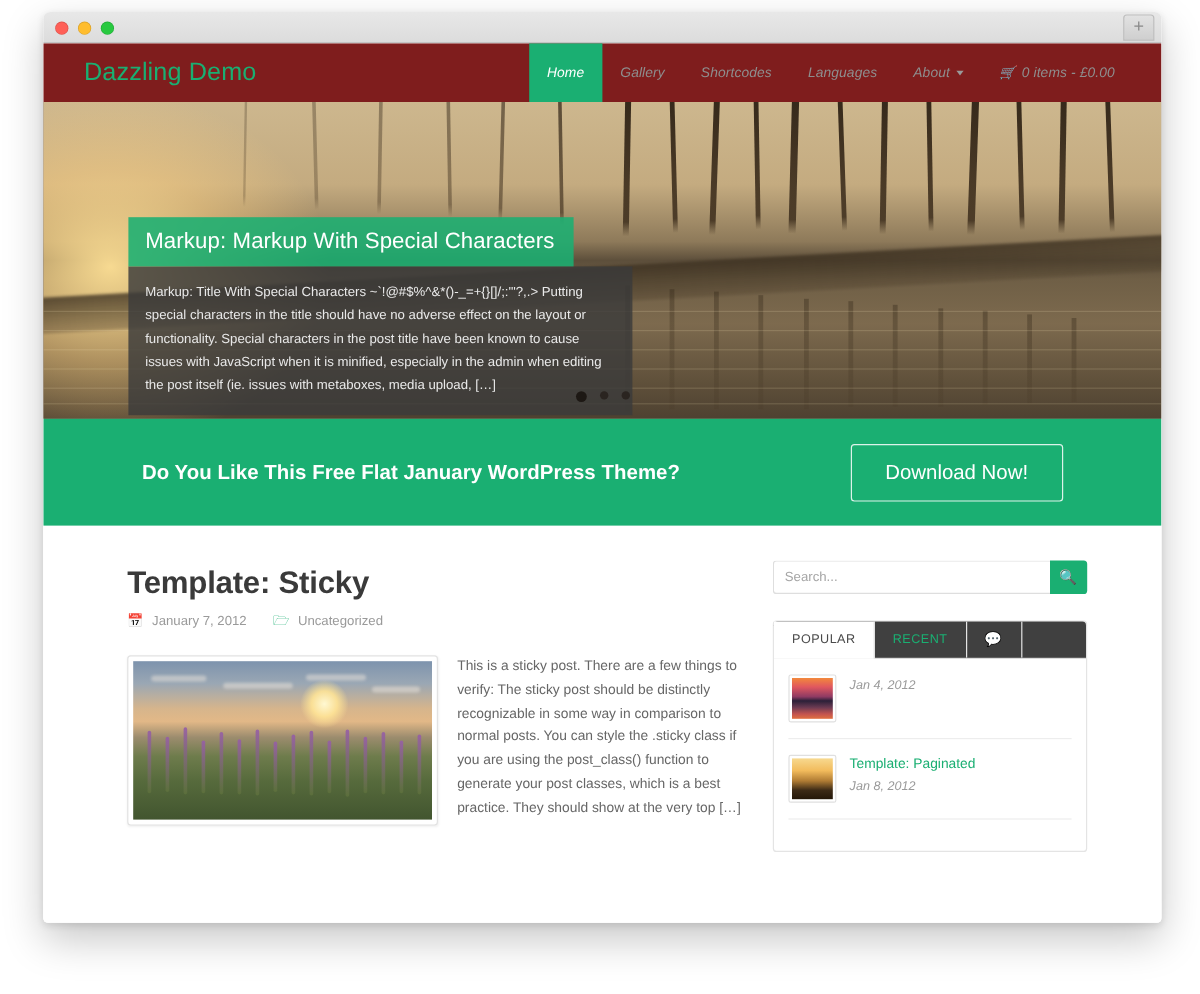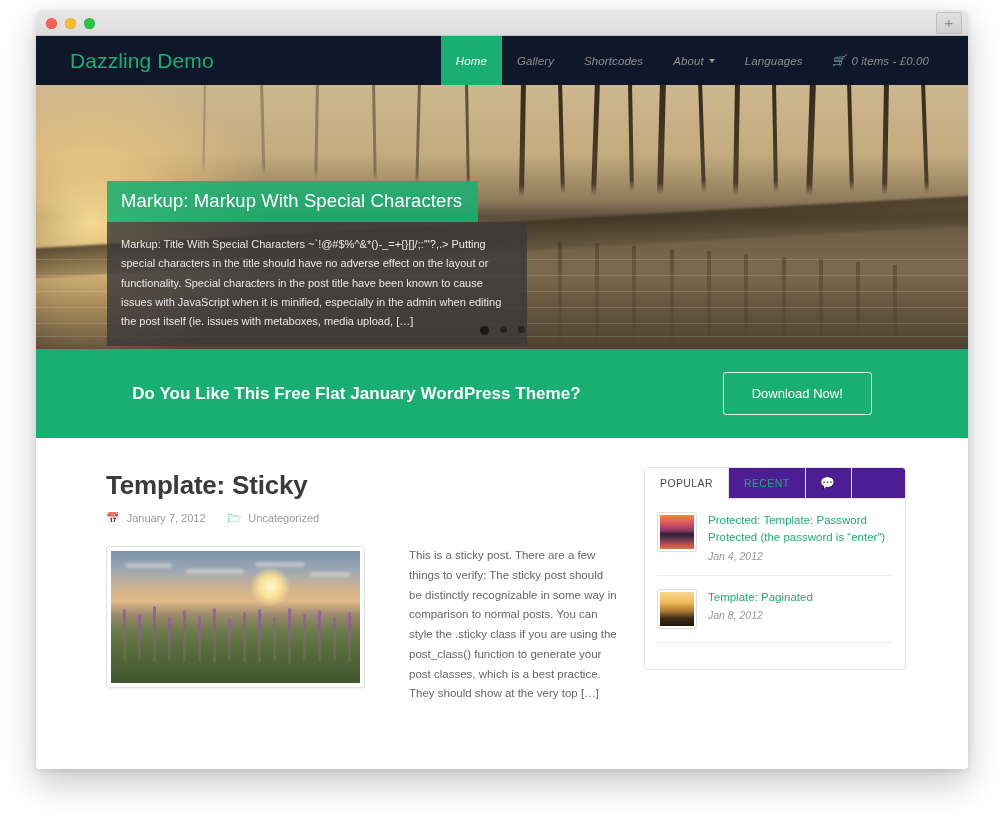--- a/index.html
+++ b/index.html
@@ -67,21 +67,21 @@
   .viewport {
     position: relative;
     height: 733px;
     background: #ffffff;
     overflow: hidden;
   }
 
   
   .site-header {
     height: 49px;
-    background: #0f172a;
+    background: #7f1d1d;
     display: flex;
     align-items: stretch;
     justify-content: space-between;
     padding-left: 34px;
     position: relative;
     z-index: 5;
   }
 
   .site-title {
     color: #1aaf72;
@@ -234,21 +234,21 @@
   }
   .cta-text {
     color: #ffffff;
     font-size: 17px;
     font-weight: bold;
     letter-spacing: 0.05px;
   }
   .cta-btn {
     border: 1px solid rgba(255,255,255,0.85);
     color: #ffffff;
-    font-size: 13px;
+    font-size: 17px;
     padding: 13px 28px;
     border-radius: 3px;
     background: transparent;
     white-space: nowrap;
   }
 
   
   .content-wrap {
     display: flex;
     padding: 0 32px 0 70px;
@@ -320,21 +320,20 @@
     border-radius: 6px;
     background: rgba(245,235,225,0.45);
     filter: blur(1.5px);
   }
 
   .post-text {
     font-size: 11.5px;
     line-height: 1.72;
     color: #666666;
     flex: 1;
-    margin-left: 28px;
   }
 
   .continue-row {
     margin-top: 20px;
     display: flex;
     justify-content: flex-end;
   }
   .continue-btn {
     border: 1px solid #e0e0e0;
     background: #ffffff;
@@ -372,21 +371,21 @@
     border: none;
     border-radius: 0 3px 3px 0;
     color: #ffffff;
     font-size: 12px;
     cursor: pointer;
   }
 
   .tabs-box { border: 1px solid #e4e4e4; border-radius: 3px; background: #ffffff; }
   .tabs-head {
     display: flex;
-    background: #4c1d95;
+    background: #404040;
     border-bottom: 1px solid #e4e4e4;
     border-radius: 3px 3px 0 0;
     height: 31px;
   }
   .tab {
     padding: 0 15px;
     display: flex;
     align-items: center;
     font-size: 10.5px;
     color: #1aaf72;
@@ -459,25 +458,25 @@
         <a class="nav-item active">
           <span>Home</span>
         </a>
         <a class="nav-item">
           <span>Gallery</span>
         </a>
         <a class="nav-item">
           <span>Shortcodes</span>
         </a>
         <a class="nav-item">
+          <span>Languages</span>
+        </a>
+        <a class="nav-item">
           <span>About</span>
           <span class="caret"></span>
-        </a>
-        <a class="nav-item">
-          <span>Languages</span>
         </a>
         <a class="nav-item">
           <span class="cart-icon">🛒</span>
           <span>0 items - £0.00</span>
         </a>
       </nav>
     </header>
 
     <section class="hero">
       <div class="hero-bg"></div>
@@ -578,37 +577,40 @@
               <span class="lav" style="left:95%;top:46%;height:50px;"></span>
             </div>
           </div>
           <div class="post-text">This is a sticky post. There are a few things to verify: The sticky post should be distinctly recognizable in some way in comparison to normal posts. You can style the .sticky class if you are using the post_class() function to generate your post classes, which is a best practice. They should show at the very top […]</div>
         </div>
 
 
       </main>
 
       <aside class="sidebar">
+        <div class="search-row">
+          <input class="search-input" type="text" placeholder="Search..." style="">
+          <button class="search-btn">🔍</button>
+        </div>
 
         <div class="tabs-box">
           <div class="tabs-head">
             <div class="tab active">POPULAR</div>
             <div class="tab">RECENT</div>
             <div class="tab">
               <span class="tab-icon">💬</span>
             </div>
           </div>
 
           <div class="tab-list">
             <div class="tab-item">
               <div class="ti-thumb">
                 <div class="ti-thumb-inner tx-a"></div>
               </div>
               <div class="ti-body">
-                <div class="ti-title">Protected: Template: Password Protected (the password is “enter”)</div>
                 <div class="ti-date">Jan 4, 2012</div>
               </div>
             </div>
 
 
             <div class="tab-item">
               <div class="ti-thumb">
                 <div class="ti-thumb-inner tx-c"></div>
               </div>
               <div class="ti-body">

